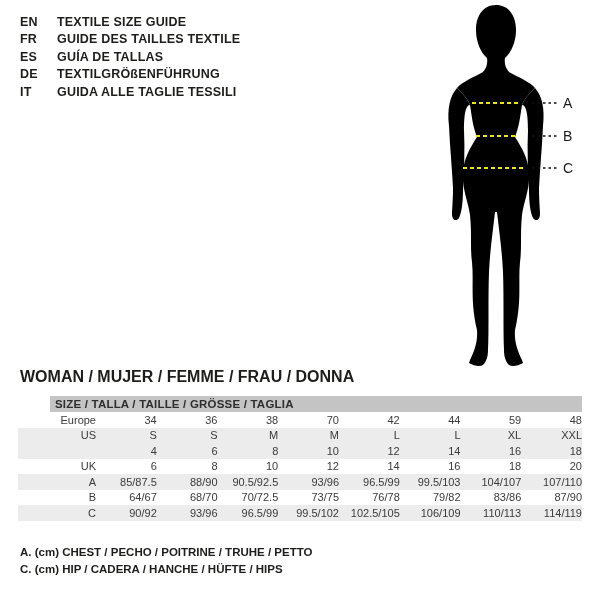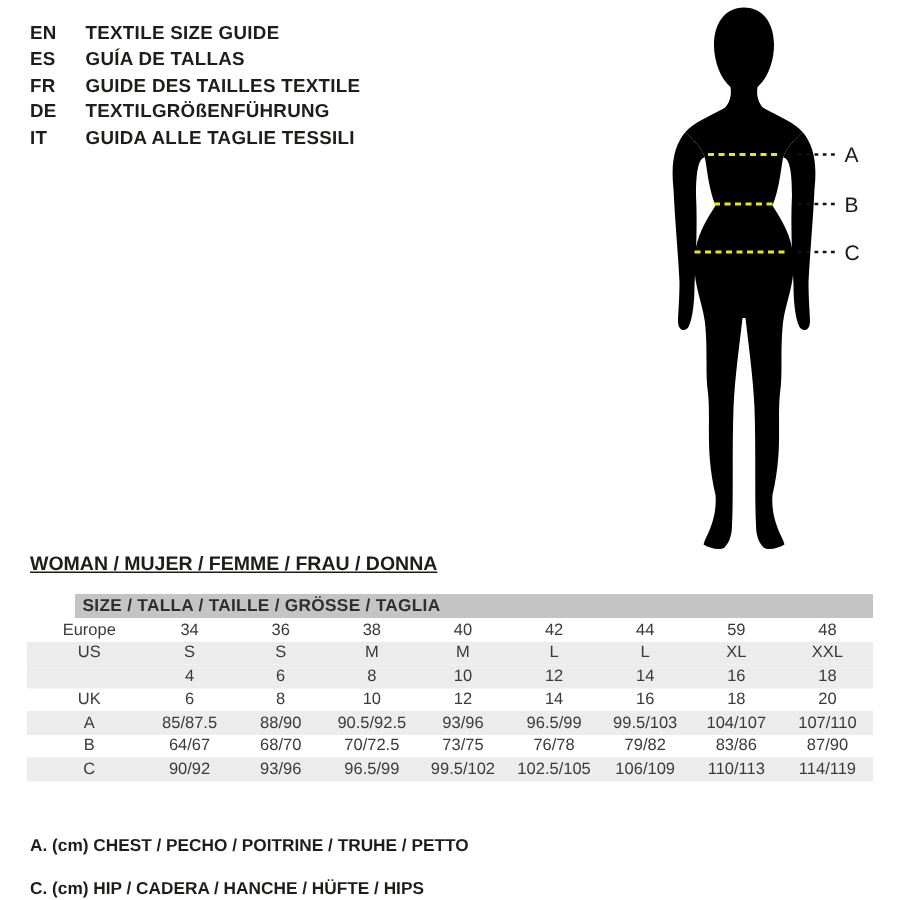--- a/index.html
+++ b/index.html
@@ -22,59 +22,59 @@
     white-space:nowrap;
   }
 
   
   .figure { position:absolute; left:430px; top:0; }
   .figure text { font-family:"Liberation Sans", sans-serif; font-size:14px; fill:#1a1a1a; }
   .yline { stroke:#ece80c; stroke-width:2; stroke-dasharray:4 3; }
   .bline { stroke:#111111; stroke-width:1.6; stroke-dasharray:2.5 3; }
 
   
-  .category { position:absolute; left:20px; top:368px; font-weight:bold; font-size:13px; white-space:nowrap;text-decoration:underline; }
+  .category { position:absolute; left:20px; top:368px; font-weight:bold; font-size:16px; white-space:nowrap; }
 
   
   .size-table { position:absolute; left:18px; top:396px; width:564px; font-size:11px; color:#3a3a3a; }
   .table-header {
     background:#c4c4c4; height:16px; line-height:16px;
     padding-left:5px; font-weight:bold; font-size:11.5px; color:#2e2e2e;
     letter-spacing:0.2px;
     margin-left:32px;
   }
   .t-row { display:grid; grid-template-columns:78px repeat(8, 1fr); height:15.5px; align-items:center; }
   .t-row.shaded { background:#ececec; }
-  .t-label { padding-left:5px; text-align:center; }
-  .cell { text-align:center; }
+  .t-label { padding-left:5px; text-align:right; }
+  .cell { text-align:right; }
 
   
   .legend { position:absolute; left:20px; top:544px; }
-  .legend-row { height:17px; line-height:17px; font-weight:bold; font-size:11.5px; white-space:nowrap;margin-top:12px; }
+  .legend-row { height:17px; line-height:17px; font-weight:bold; font-size:11.5px; white-space:nowrap; }
 </style>
 </head>
 <body>
 
 <div class="canvas">
 
   <div class="lang-list">
 
       <div class="lang-row">
         <span class="lang-code">EN</span>
         <span class="lang-label">TEXTILE SIZE GUIDE</span>
       </div>
 
       <div class="lang-row">
+        <span class="lang-code">FR</span>
+        <span class="lang-label">GUIDE DES TAILLES TEXTILE</span>
+      </div>
+
+      <div class="lang-row">
         <span class="lang-code">ES</span>
         <span class="lang-label">GUÍA DE TALLAS</span>
-      </div>
-
-      <div class="lang-row">
-        <span class="lang-code">FR</span>
-        <span class="lang-label">GUIDE DES TAILLES TEXTILE</span>
       </div>
 
       <div class="lang-row">
         <span class="lang-code">DE</span>
         <span class="lang-label">TEXTILGRÖßENFÜHRUNG</span>
       </div>
 
       <div class="lang-row">
         <span class="lang-code">IT</span>
         <span class="lang-label">GUIDA ALLE TAGLIE TESSILI</span>
@@ -155,21 +155,21 @@
   </svg>
 
   <div class="category">WOMAN / MUJER / FEMME / FRAU / DONNA</div>
 
   <div class="size-table">
     <div class="table-header">SIZE / TALLA / TAILLE / GRÖSSE / TAGLIA</div>
     <div>
 
         <div class="t-row">
           <span class="t-label">Europe</span>
-          <span style="display:contents"><span class="cell">34</span><span class="cell">36</span><span class="cell">38</span><span class="cell">40</span><span class="cell">42</span><span class="cell">44</span><span class="cell">59</span><span class="cell">48</span></span>
+          <span style="display:contents"><span class="cell">34</span><span class="cell">36</span><span class="cell">38</span><span class="cell">70</span><span class="cell">42</span><span class="cell">44</span><span class="cell">59</span><span class="cell">48</span></span>
         </div>
 
         <div class="t-row shaded">
           <span class="t-label">US</span>
           <span style="display:contents"><span class="cell">S</span><span class="cell">S</span><span class="cell">M</span><span class="cell">M</span><span class="cell">L</span><span class="cell">L</span><span class="cell">XL</span><span class="cell">XXL</span></span>
         </div>
 
         <div class="t-row shaded">
           <span class="t-label"></span>
           <span style="display:contents"><span class="cell">4</span><span class="cell">6</span><span class="cell">8</span><span class="cell">10</span><span class="cell">12</span><span class="cell">14</span><span class="cell">16</span><span class="cell">18</span></span>

